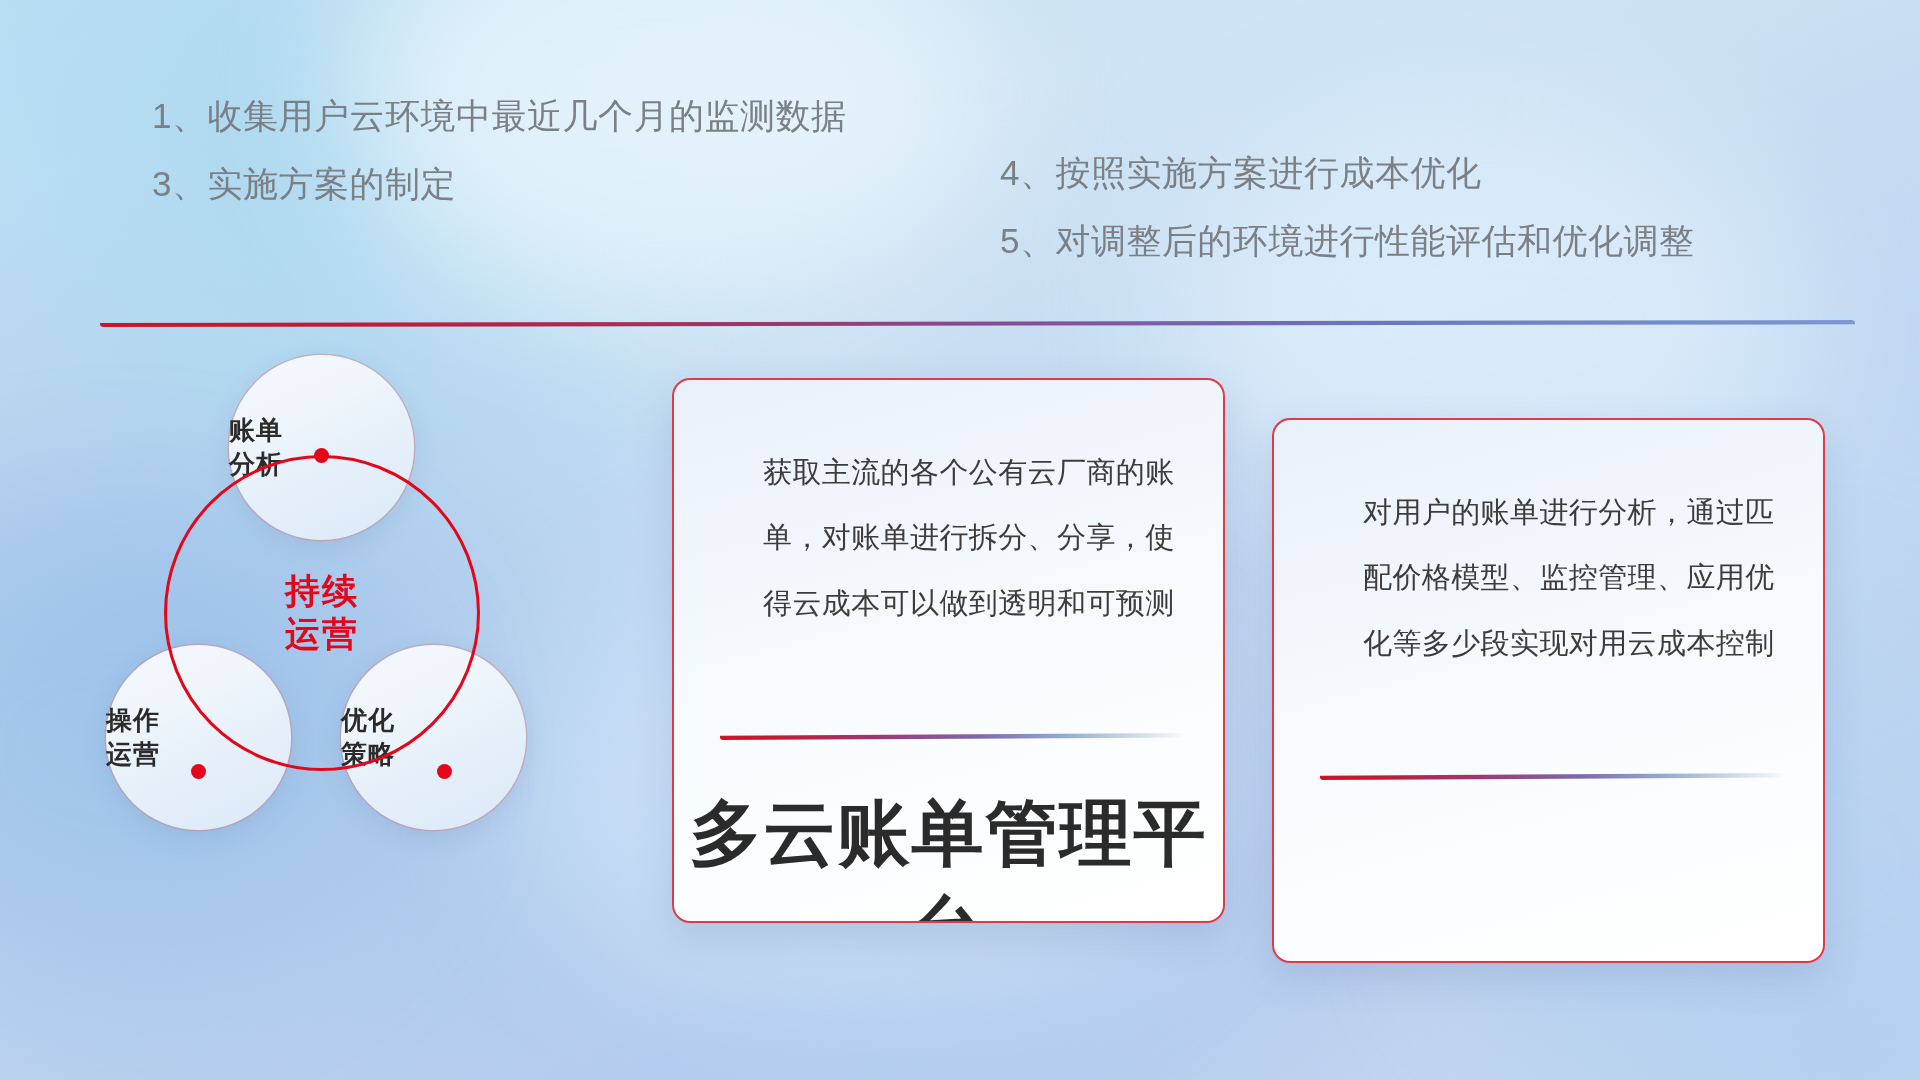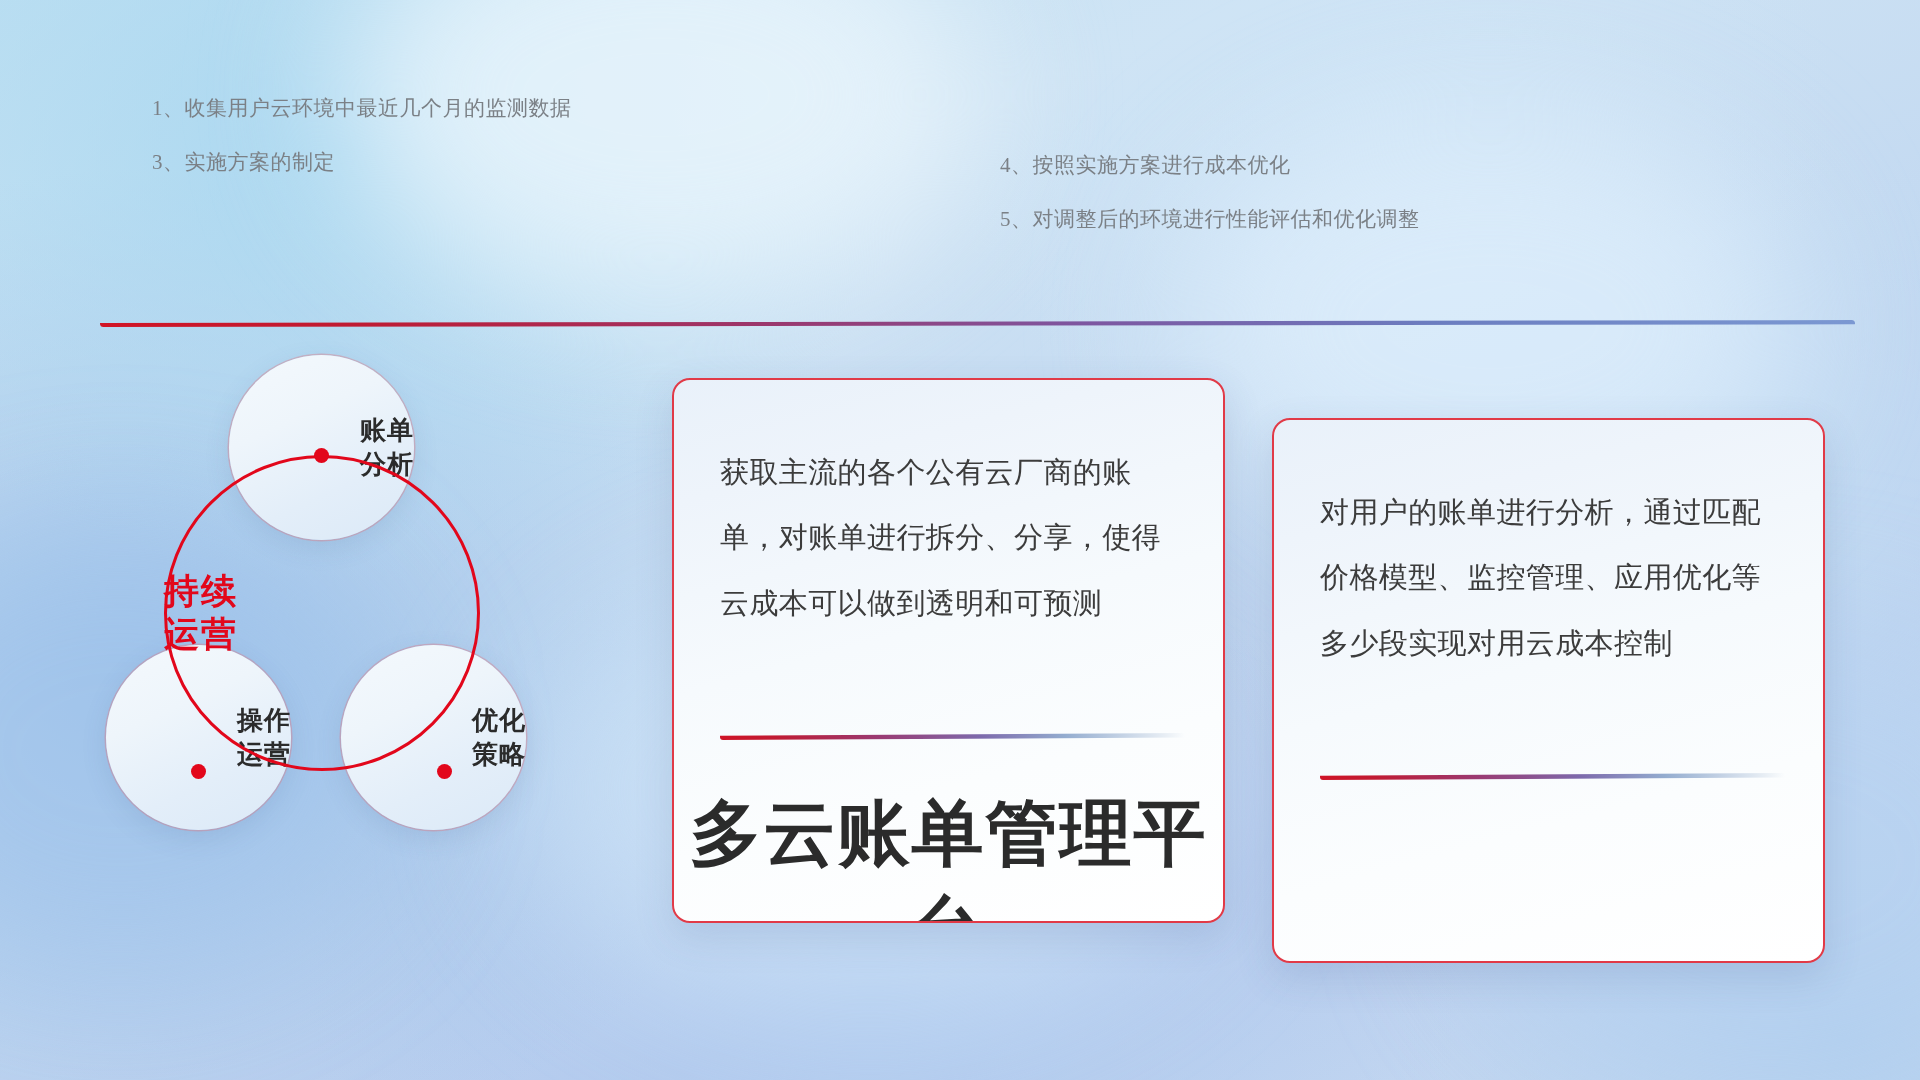--- a/index.html
+++ b/index.html
@@ -31,25 +31,24 @@
   .blob.b1 { left: 340px;  top: -120px; width: 640px;  height: 430px; background: rgba(233,245,252,0.85); }
   .blob.b2 { left: 1180px; top: 110px;  width: 620px;  height: 430px; background: rgba(224,240,252,0.70); }
   .blob.b3 { left: 520px;  top: 560px;  width: 700px;  height: 460px; background: rgba(215,235,250,0.55); }
   .blob.b4 { left: -160px; top: 520px;  width: 560px;  height: 460px; background: rgba(160,196,236,0.50); }
   .blob.b5 { left: 1460px; top: 620px;  width: 620px;  height: 480px; background: rgba(183,210,240,0.55); }
 
   
   .list-col {
     position: absolute;
     color: #7b8086;
-    font-size: 21px;
+    font-size: 35px;
     line-height: 1.0;
     letter-spacing: 0.5px;
     white-space: nowrap;
-    font-family: Liberation Serif, serif;
   }
   .list-left  { left: 152px; top: 98px; }
   .list-right { left: 1000px; top: 155px; }
   .list-item { margin-bottom: 33px; }
   .list-item:last-child { margin-bottom: 12px; }
 
   
   .top-rule {
     position: absolute;
     left: 100px;
@@ -67,21 +66,21 @@
   
   .venn { position: absolute; left: 90px; top: 355px; width: 470px; height: 590px; }
 
   .bubble {
     position: absolute;
     border-radius: 50%;
     background: linear-gradient(155deg, #f4f9fd 0%, #eef5fb 35%, #e3eef9 68%, #dbe9f7 100%);
     box-shadow: 0 0 0 1.5px rgba(226,120,130,0.40), 0 8px 26px rgba(60,90,140,0.13);
     display: flex;
     align-items: center;
-    justify-content: flex-end;
+    justify-content: flex-start;
   }
   .bubble-label {
     font-size: 26px;
     font-weight: 700;
     color: #2b2b2b;
     line-height: 1.28;
     text-align: center;
     letter-spacing: 1px;
   }
   .bubble.top   { left: 139px; top: 0px;   width: 185px; height: 185px; }
@@ -93,21 +92,21 @@
     left: 74px; top: 100px;
     width: 316px; height: 316px;
     border-radius: 50%;
     border: 3.5px solid #e2071b;
     box-sizing: border-box;
   }
   .ring-center {
     position: absolute;
     left: 74px; top: 100px;
     width: 316px; height: 316px;
-    display: flex; align-items: center; 
+    display: flex; align-items: center; justify-content: center;
   }
   .ring-label {
     font-size: 35px;
     font-weight: 800;
     color: #e2071b;
     line-height: 1.22;
     text-align: center;
     letter-spacing: 2px;
   }
   .node-dot {
@@ -125,20 +124,21 @@
     position: absolute;
     top: 378px;
     width: 553px;
     height: 545px;
     border-radius: 18px;
     border: 2.5px solid #e13a47;
     box-sizing: border-box;
     background: linear-gradient(165deg, #e9f1fa 0%, #eef4fb 18%, #f6fafd 46%, #fbfdfe 70%, #ffffff 100%);
     box-shadow: 0 14px 38px rgba(60,90,140,0.16);
     overflow: hidden;
+    padding-left: 43px;
   }
   .card-1 { left: 672px; }
   .card-2 { left: 1272px; margin-top: 40px; }
 
   .card-body {
     padding: 60px 46px 0 46px;
     font-size: 29px;
     line-height: 2.25;
     color: #3c3c3c;
     letter-spacing: 0.4px;

